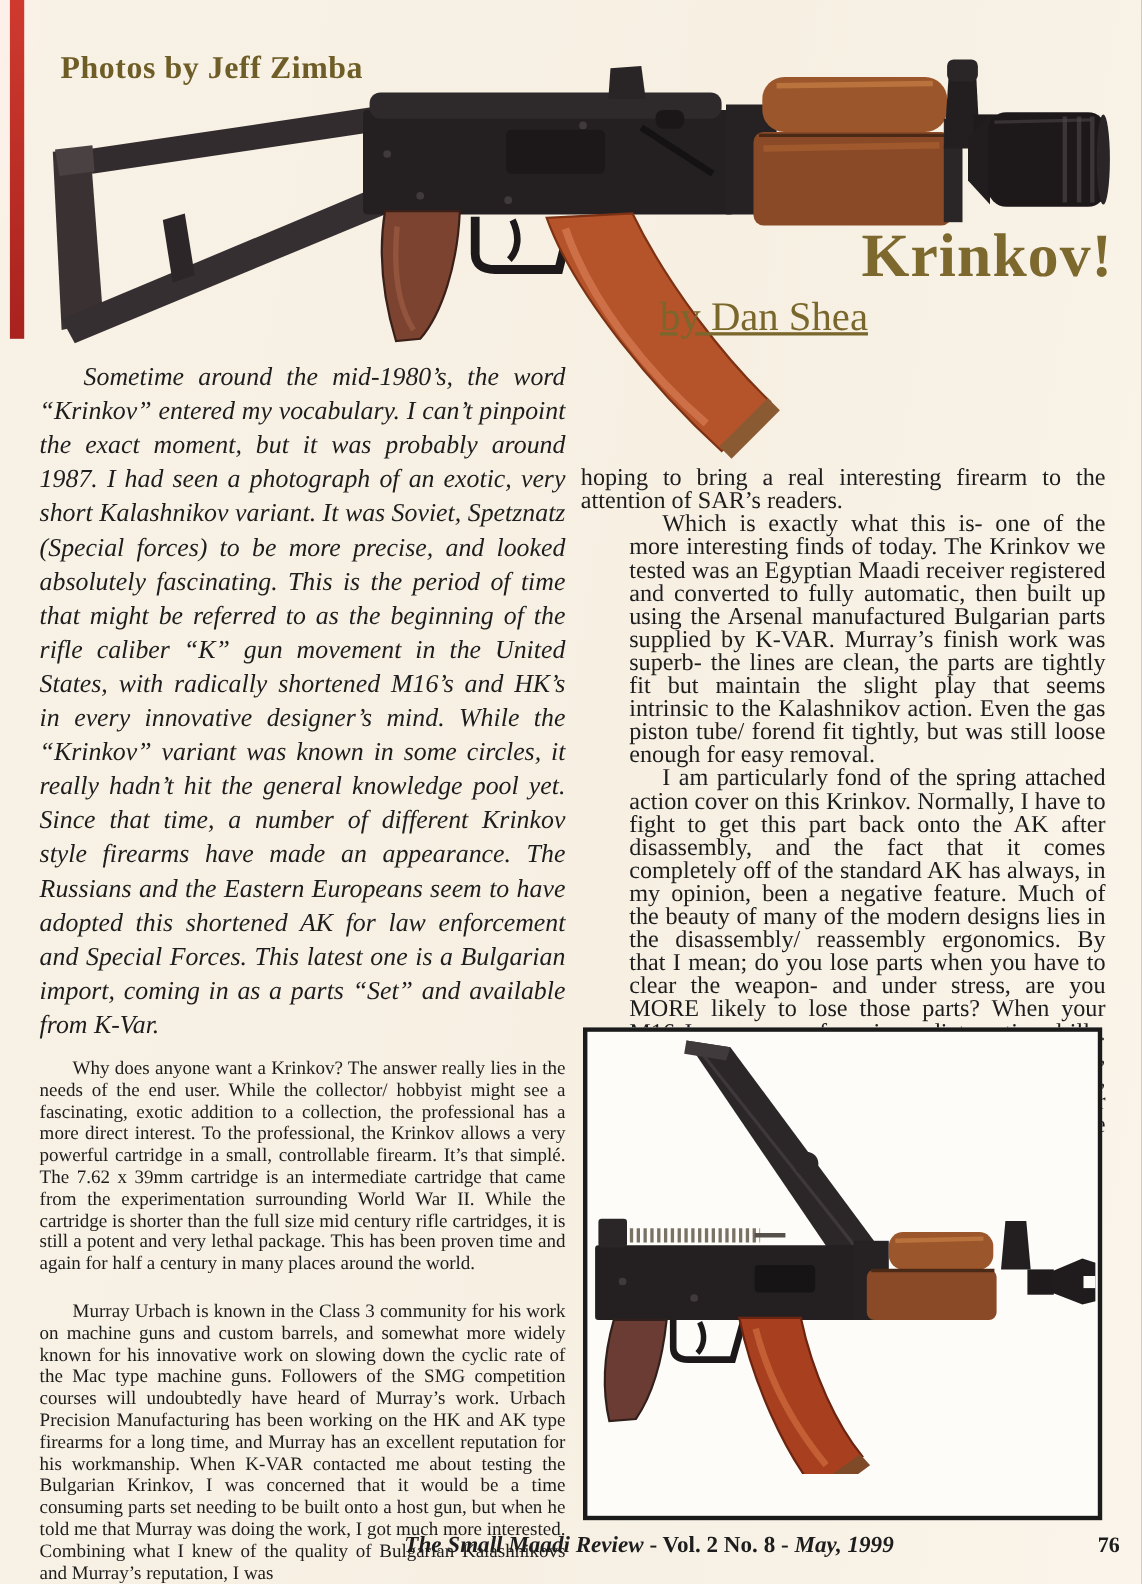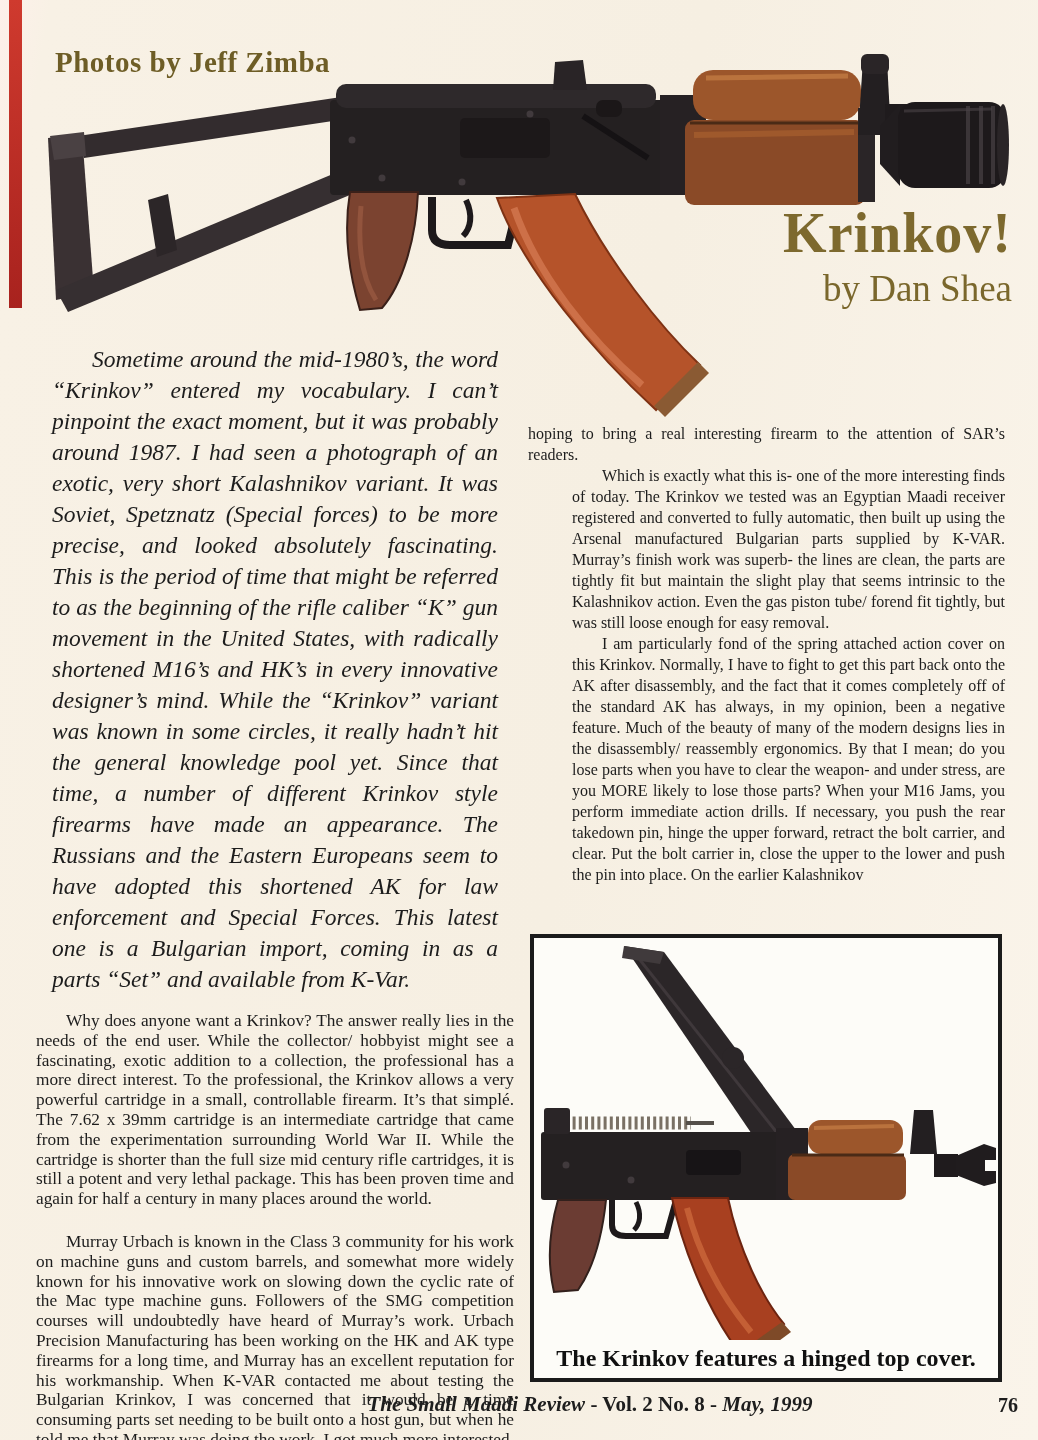--- a/index.html
+++ b/index.html
@@ -7,31 +7,31 @@
     position:relative;width:1038px;height:1440px;overflow:hidden;
     background:linear-gradient(100deg,#fdf0ea 0%,#f8f1e5 4%,#f6efe2 55%,#faf4ea 100%);
     font-family:"Liberation Serif", serif;color:#1d1d1d;
   }
   .red-strip{position:absolute;left:9px;top:0;width:13px;height:308px;
     background:linear-gradient(180deg,#cf3a2e,#a8221e);}
   .photo-credit{position:absolute;left:55px;top:46px;font-size:29px;font-weight:bold;
     color:#6e5d26;letter-spacing:.5px;}
   .headline{position:absolute;left:600px;top:178px;width:412px;text-align:right;
     font-size:56px;font-weight:bold;color:#7d692e;line-height:86px;letter-spacing:1px;margin-top:12px;}
-  .byline{position:absolute;left:600px;top:268px;width:412px;text-align:right;
-    font-size:37px;color:#7a672c;line-height:42px;}
+  .byline{position:absolute;left:600px;top:268px;width:412px;
+    font-size:37px;color:#7a672c;line-height:42px;text-decoration:underline;}
   .photo-top{position:absolute;left:30px;top:40px;width:990px;height:395px;}
   .col{position:absolute;text-align:justify;}
   .col-left{left:36px;top:328px;width:478px;}
   .col-right{left:528px;top:423px;width:477px;}
-  .intro{font-style:italic;font-size:23.5px;line-height:31px;text-indent:40px;margin:16px;}
+  .intro{font-style:italic;font-size:23.5px;line-height:31px;text-indent:40px;margin:0;}
   .bp{font-size:17.3px;line-height:19.8px;text-indent:30px;margin:0;}
-  .bp-first{}
+  .bp-first{margin-top:13px;}
   .bp-gap{margin-top:23px;}
-  .rp{font-size:16px;line-height:21px;margin:0;}
+  .rp{font-size:22px;line-height:21px;margin:0;}
   .rp-indent{text-indent:30px;margin-left:44px;}
   .photo-box{position:absolute;left:530px;top:934px;width:472px;height:448px;
     box-sizing:border-box;border:4px solid #1b1b1b;background:#fdfcf8;}
   .photo-box svg{position:absolute;left:2px;top:2px;}
   .caption{position:absolute;bottom:6px;left:0;width:100%;text-align:center;
     font-size:24px;font-weight:bold;color:#101010;}
   .footer{position:absolute;left:0;top:1392px;width:1038px;height:34px;font-size:21px;}
   .footer-line{position:absolute;left:170px;width:840px;text-align:center;font-weight:bold;}
   .it{font-style:italic;}
   .page-num{position:absolute;right:20px;top:2px;font-weight:bold;font-size:20px;}
@@ -169,21 +169,20 @@
         <path d="M76,260 L76,285 Q76,296 90,296 L130,296 L140,260" stroke="#1d191b" stroke-width="6" fill="none"></path>
         <path d="M100,262 C106,274 104,284 98,290" stroke="#1d191b" stroke-width="5" fill="none"></path>
       </g>
 
       <g>
         <path d="M136,258 L192,258 C203,310 225,356 248,384 L206,416 C176,378 148,316 136,258 Z" fill="#a84020" stroke="#6d2410" stroke-width="2"></path>
         <path d="M151,268 C163,315 187,358 215,392" stroke="#c9653a" stroke-width="6" fill="none" opacity=".85"></path>
         <polygon points="246,382 255,392 213,423 204,412" fill="#7e4a28"></polygon>
       </g>
     </svg>
-    <div class="caption">The Krinkov features a hinged top cover.</div>
   </div>
 
   <div class="footer">
     <div class="footer-line"><span class="it">The Small Maadi Review</span><span> - Vol. 2 No. 8 - </span><span class="it">May, 1999</span></div>
     <div class="page-num">76</div>
   </div>
 
 </div>
 
 </body></html>

